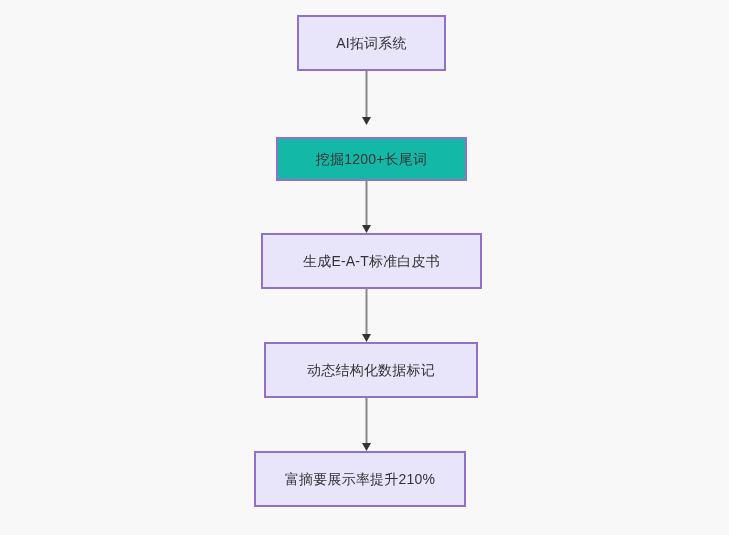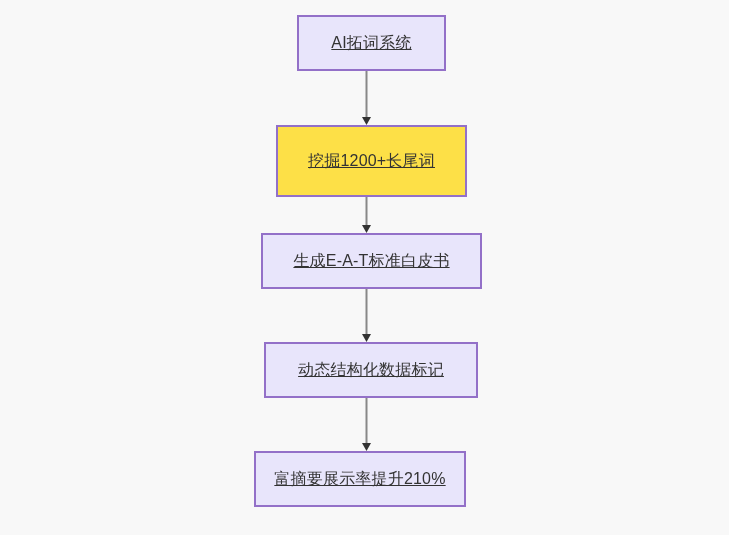--- a/index.html
+++ b/index.html
@@ -17,28 +17,27 @@
     position: relative;
     width: 729px;
     height: 535px;
   }
   .node {
     position: absolute;
     box-sizing: border-box;
     background: #e8e5fb;
     border: 2px solid #9370c8;
     color: #333333;
-    font-size: 16px;
+    font-size: 14px;
     line-height: 1;
     display: flex;
     align-items: center;
     justify-content: center;
     white-space: nowrap;
     letter-spacing: 0.2px;
-    text-decoration: underline;
   }
   .connector {
     position: absolute;
     width: 11px;
   }
   .connector svg {
     display: block;
     overflow: visible;
   }
 </style>
@@ -66,21 +65,21 @@
     </div>
     <div class="connector" style="left: 361px; top: 398px; height: 53px;">
       <svg width="11" height="53" viewBox="0 0 11 53">
         <line x1="5.5" y1="0" x2="5.5" y2="45" stroke="#888888" stroke-width="2"></line>
         <polygon points="1,45 10,45 5.5,53" fill="#333333"></polygon>
       </svg>
     </div>
     <div class="node" style="left: 297px; top: 15px; width: 149px; height: 56px; background: rgb(232, 229, 251); border-color: rgb(147, 112, 200); color: rgb(51, 51, 51);">
       <span>AI拓词系统</span>
     </div>
-    <div class="node" style="left: 276px; top: 125px; width: 191px; height: 72px; background: #fde047; border-color: rgb(147, 112, 200); color: rgb(51, 51, 51);">
+    <div class="node" style="left: 276px; top: 137px; width: 191px; height: 44px; background: #14b8a6; border-color: rgb(147, 112, 200); color: rgb(51, 51, 51);">
       <span>挖掘1200+长尾词</span>
     </div>
     <div class="node" style="left: 261px; top: 233px; width: 221px; height: 56px; background: rgb(232, 229, 251); border-color: rgb(147, 112, 200); color: rgb(51, 51, 51);">
       <span>生成E-A-T标准白皮书</span>
     </div>
     <div class="node" style="left: 264px; top: 342px; width: 214px; height: 56px; background: rgb(232, 229, 251); border-color: rgb(147, 112, 200); color: rgb(51, 51, 51);">
       <span>动态结构化数据标记</span>
     </div>
     <div class="node" style="left: 254px; top: 451px; width: 212px; height: 56px; background: rgb(232, 229, 251); border-color: rgb(147, 112, 200); color: rgb(51, 51, 51);">
       <span>富摘要展示率提升210%</span>

